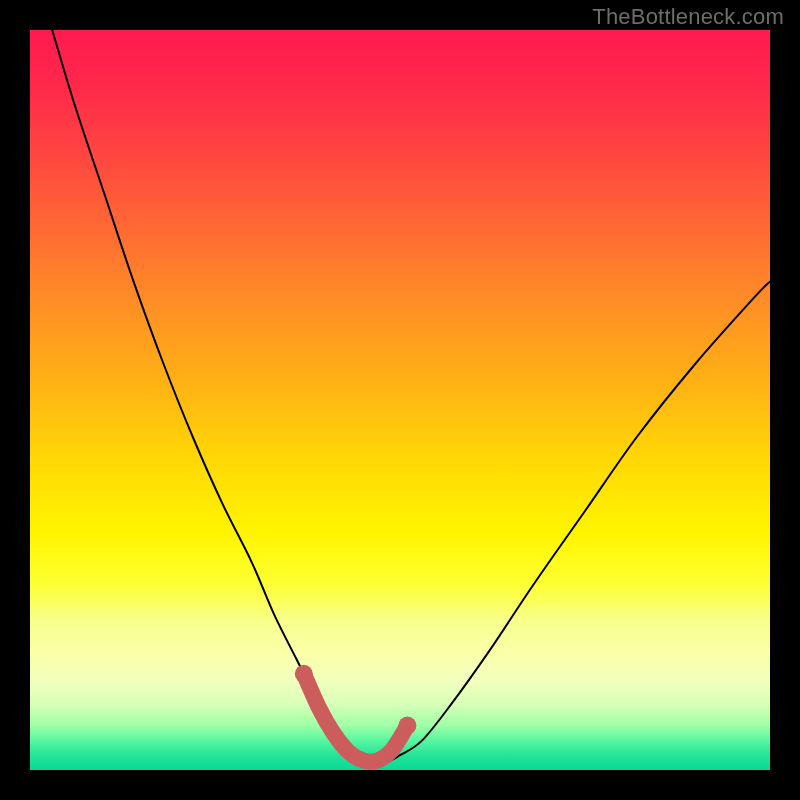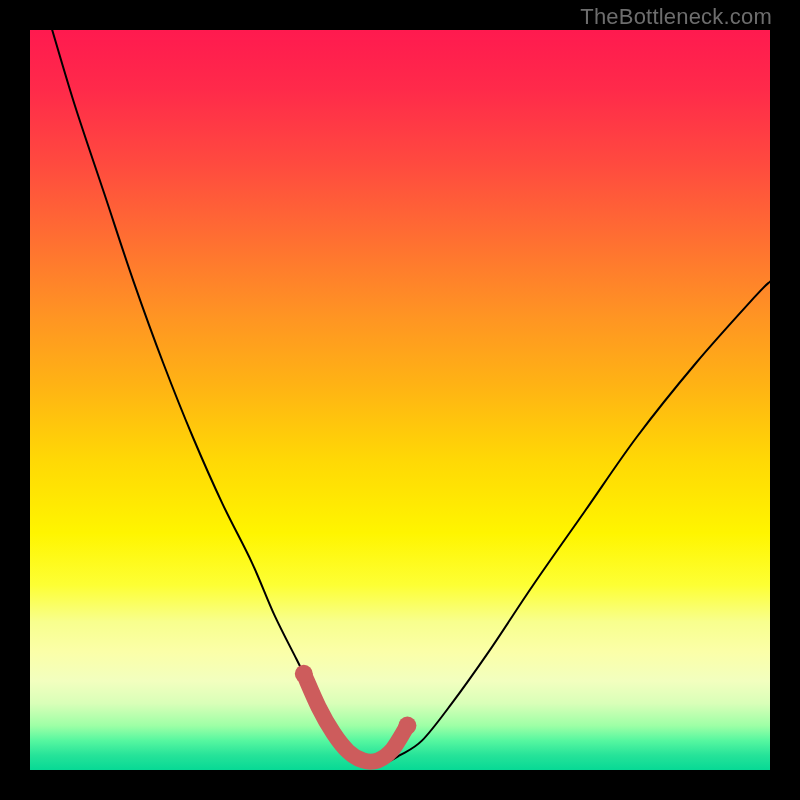--- a/index.html
+++ b/index.html
@@ -39,21 +39,21 @@
       #d9ffb8 91%,
       #9effa6 94%,
       #57f7a0 96%,
       #26e399 98%,
       #07d995 100%
     );
   }
   .watermark {
     position: absolute;
     top: 4px;
-    right: 28px;
+    right: 16px;
     font-family: Arial, Helvetica, sans-serif;
     font-size: 22px;
     color: #6d6d6d;
     letter-spacing: 0.2px;
     user-select: none;
   }
   svg.curve {
     position: absolute;
     left: 0;
     top: 0;

